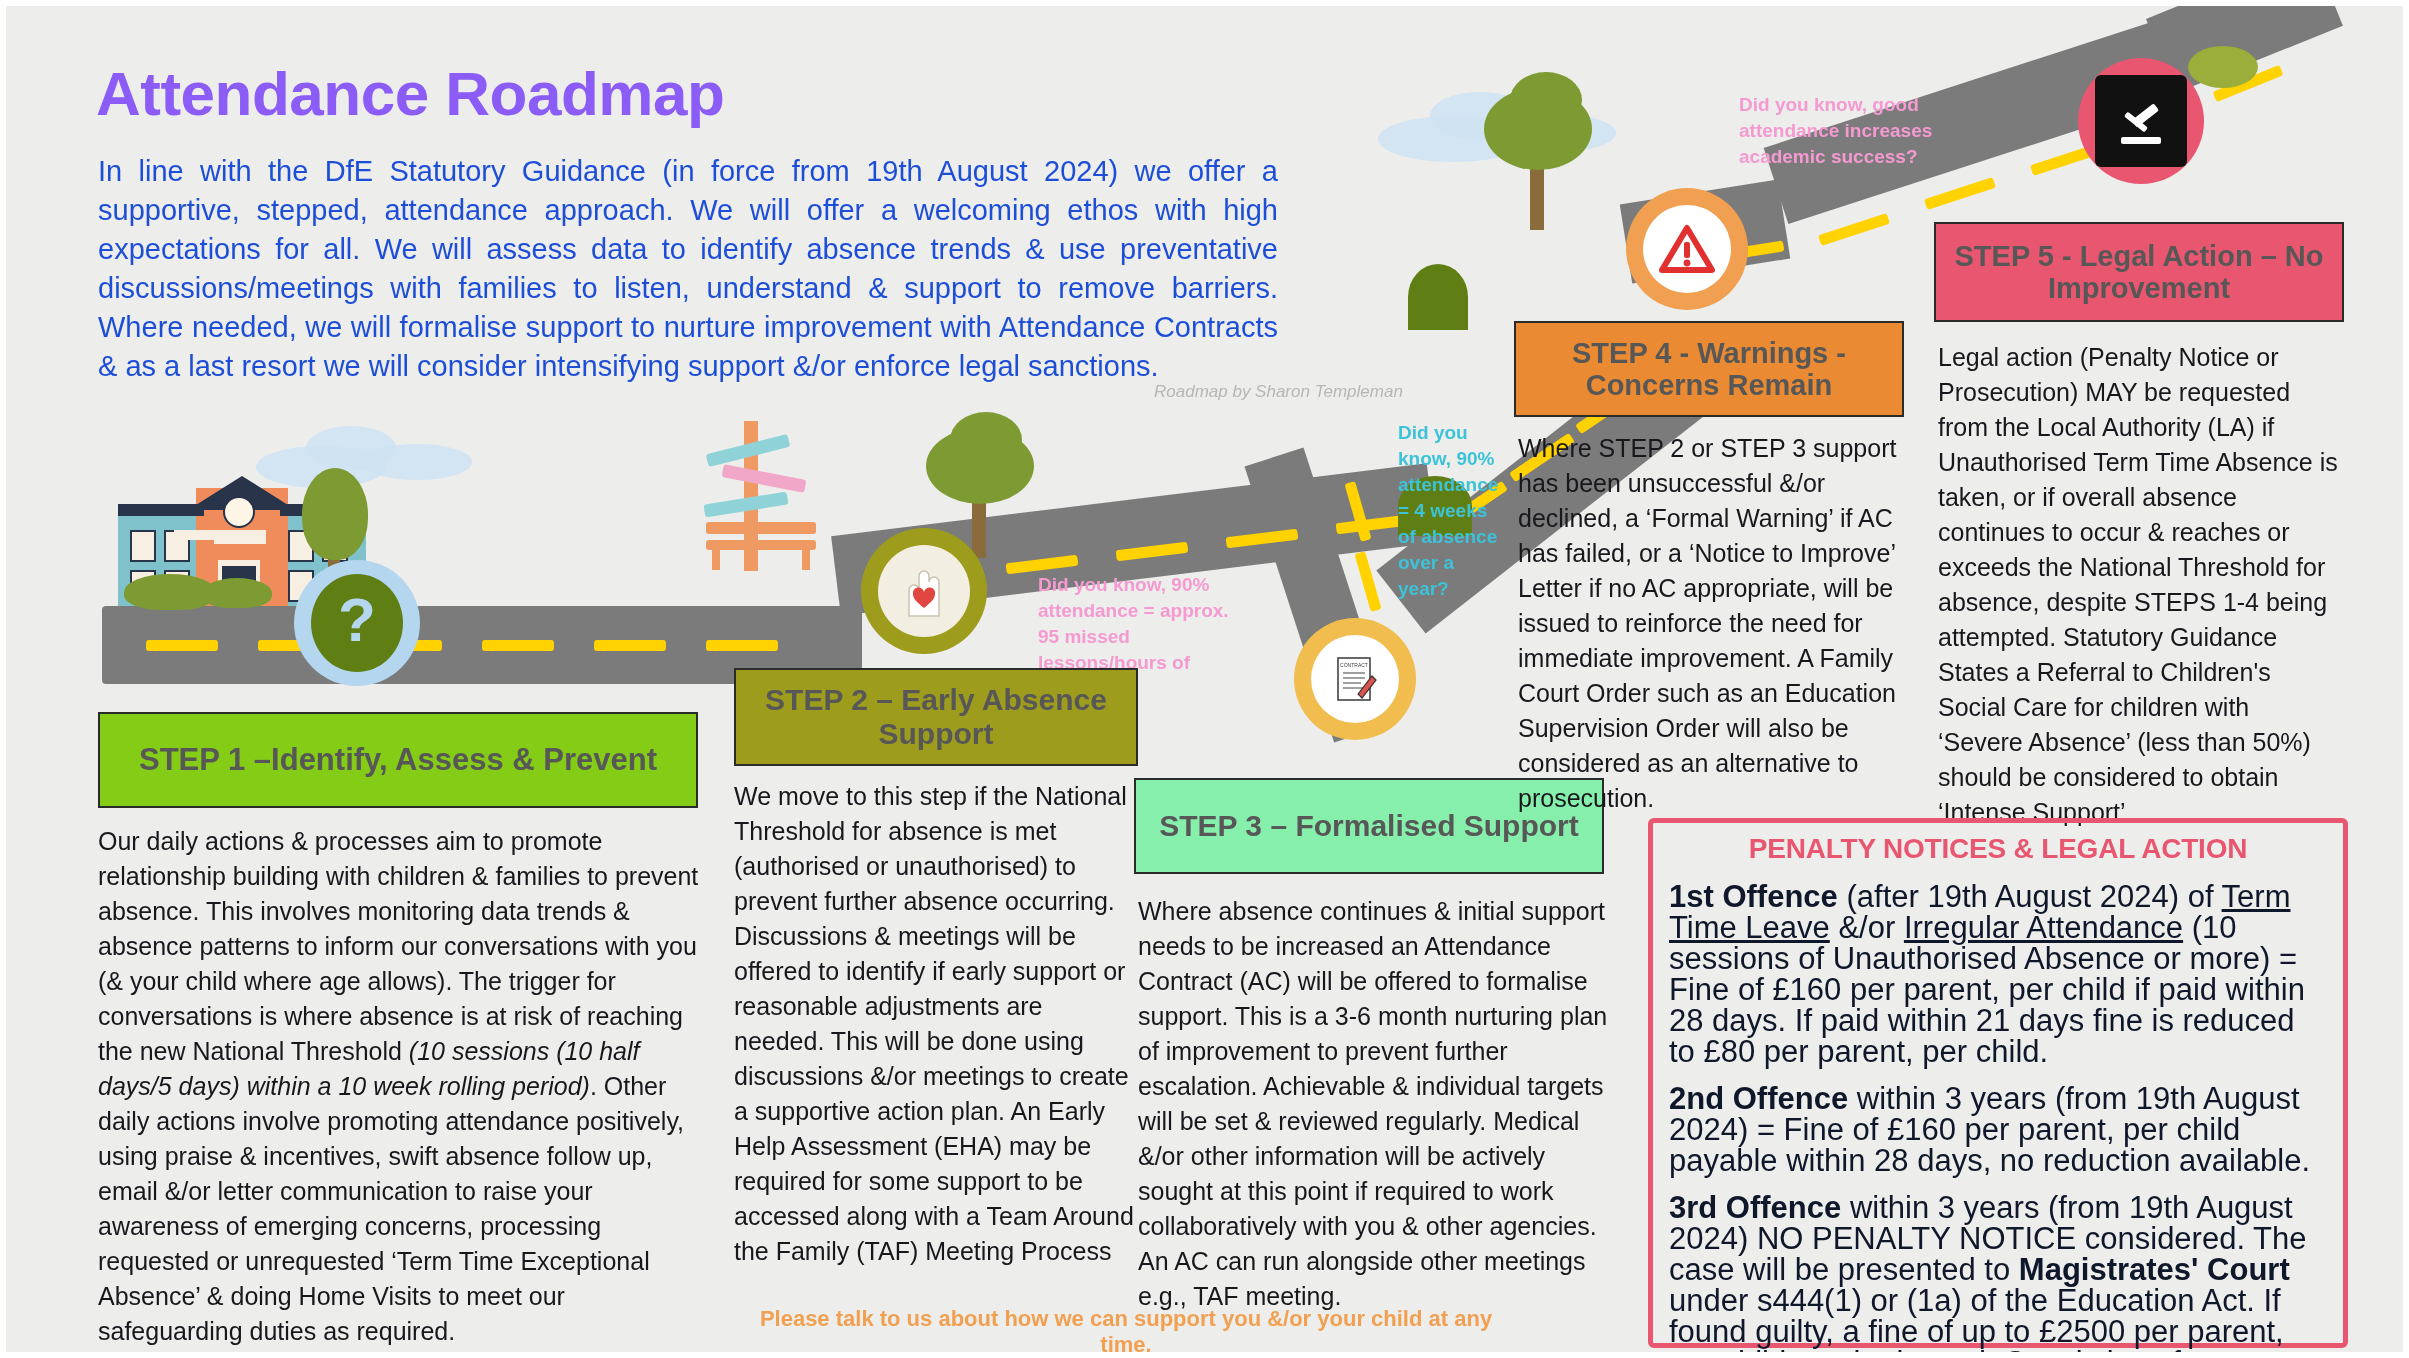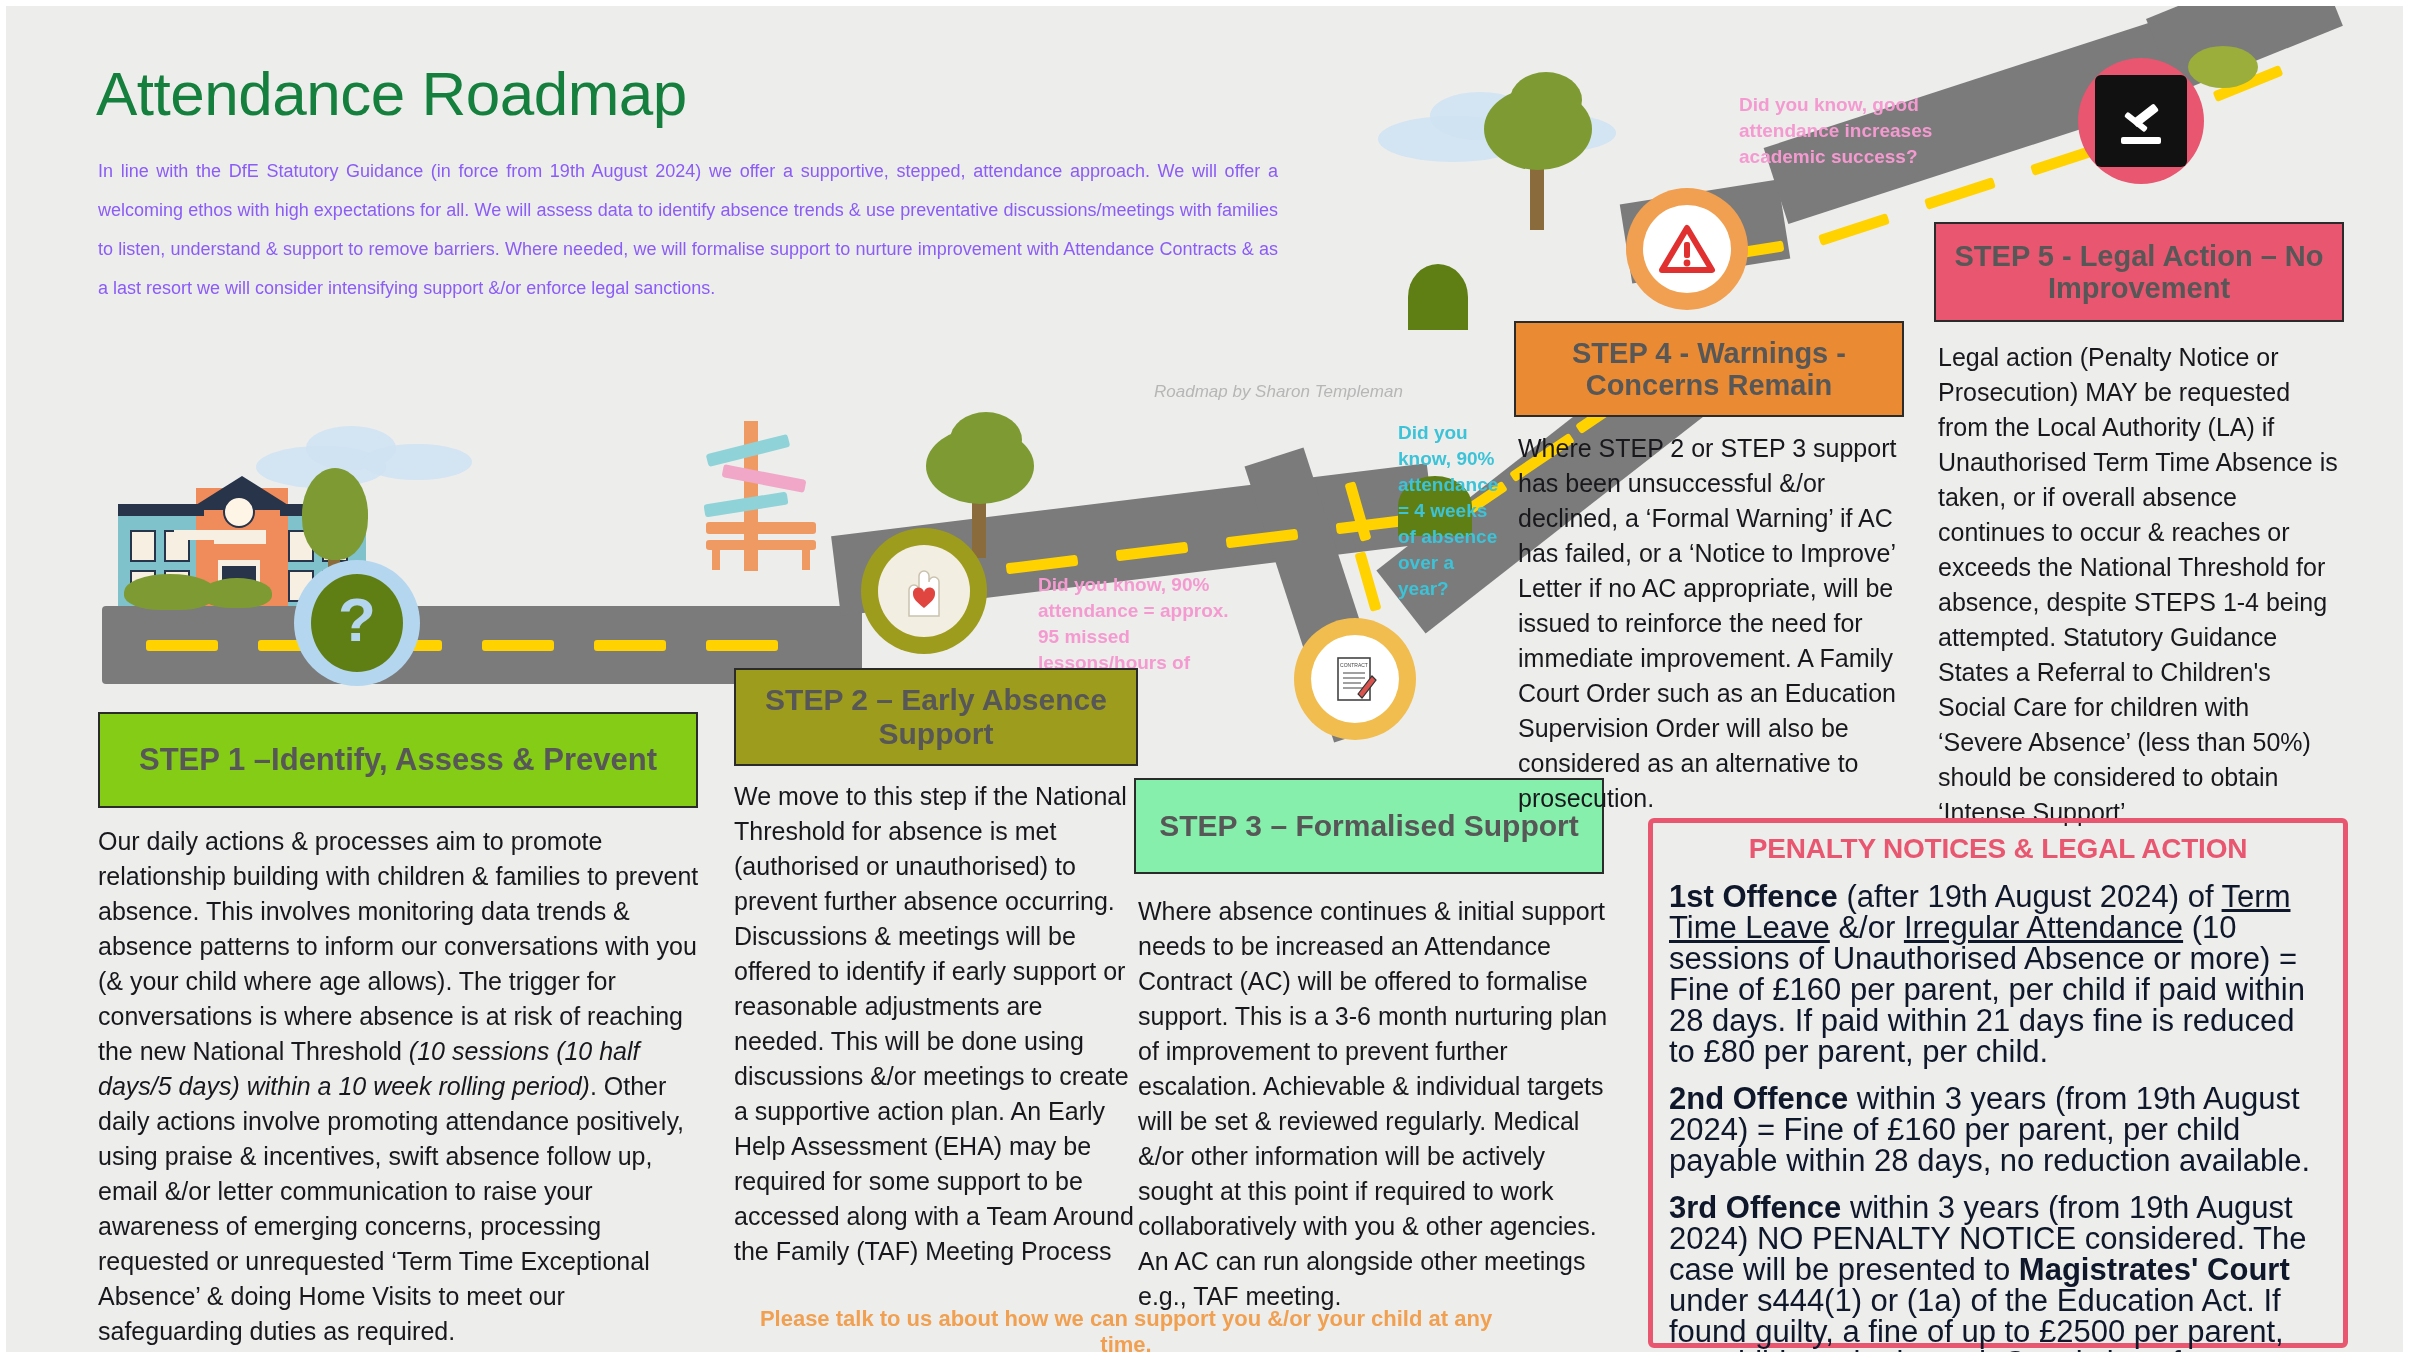--- a/index.html
+++ b/index.html
@@ -26,26 +26,26 @@
   .road-seg4{left:1620px;top:198px;width:160px;height:80px;transform:rotate(-9deg);transform-origin:left center;}
   .road-seg5{left:1770px;top:140px;width:420px;height:80px;transform:rotate(-18deg);transform-origin:left center;}
   .road-seg6{left:2155px;top:10px;width:180px;height:80px;transform:rotate(-22deg);transform-origin:left center;}
   .road-branch{left:1268px;top:420px;width:290px;height:62px;transform:rotate(72deg);transform-origin:left center;}
 
   .dash{position:absolute;height:11px;background:#ffd200;border-radius:3px;}
 
   
   .title{
     position:absolute;left:90px;top:52px;
-    font-size:62px;font-weight:400;color:#15803d;
+    font-size:62px;font-weight:700;color:#8b5cf6;
     letter-spacing:-0.5px;
   }
   .intro{
     position:absolute;left:92px;top:146px;width:1180px;
-    font-size:18px;line-height:39px;color:#8b5cf6;
+    font-size:29px;line-height:39px;color:#1d4ed8;
     text-align:justify;
   }
 
   
   .step-head{
     position:absolute;
     border:2.5px solid #2b2b2b;
     color:#575757;font-weight:700;
     text-align:center;
     display:flex;align-items:center;justify-content:center;

